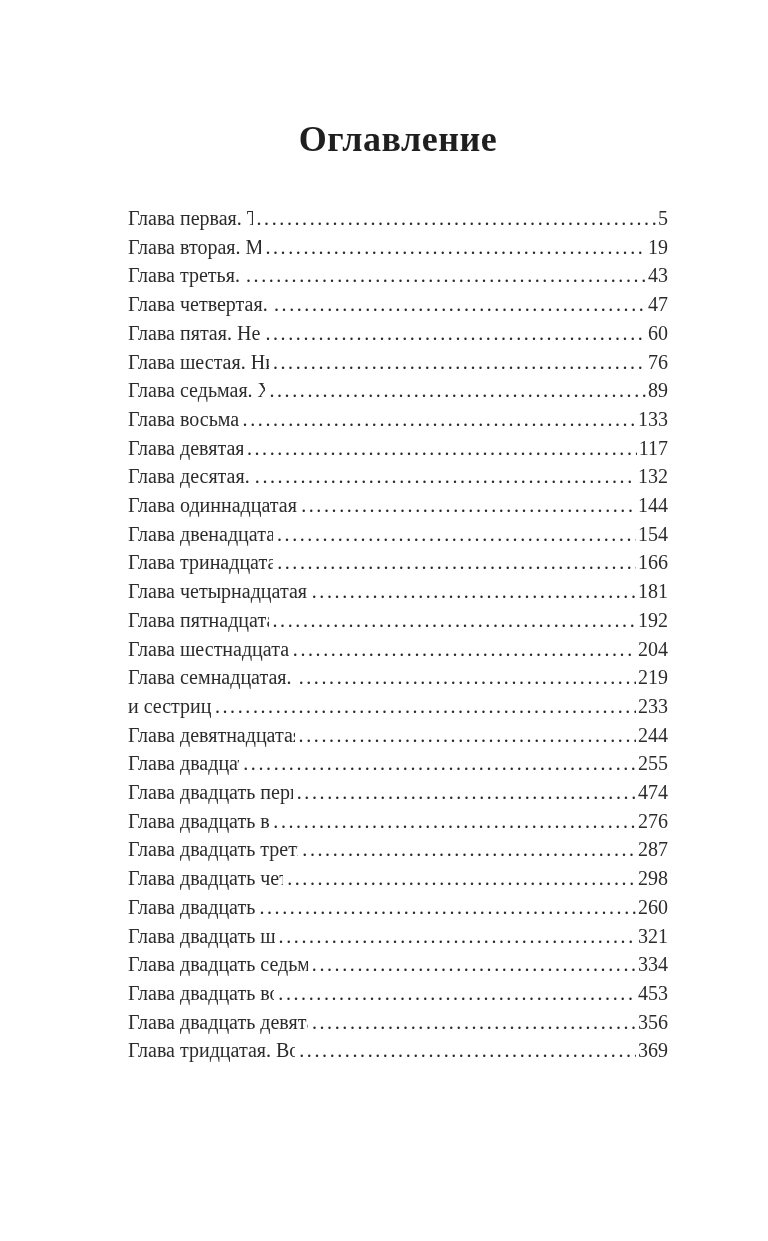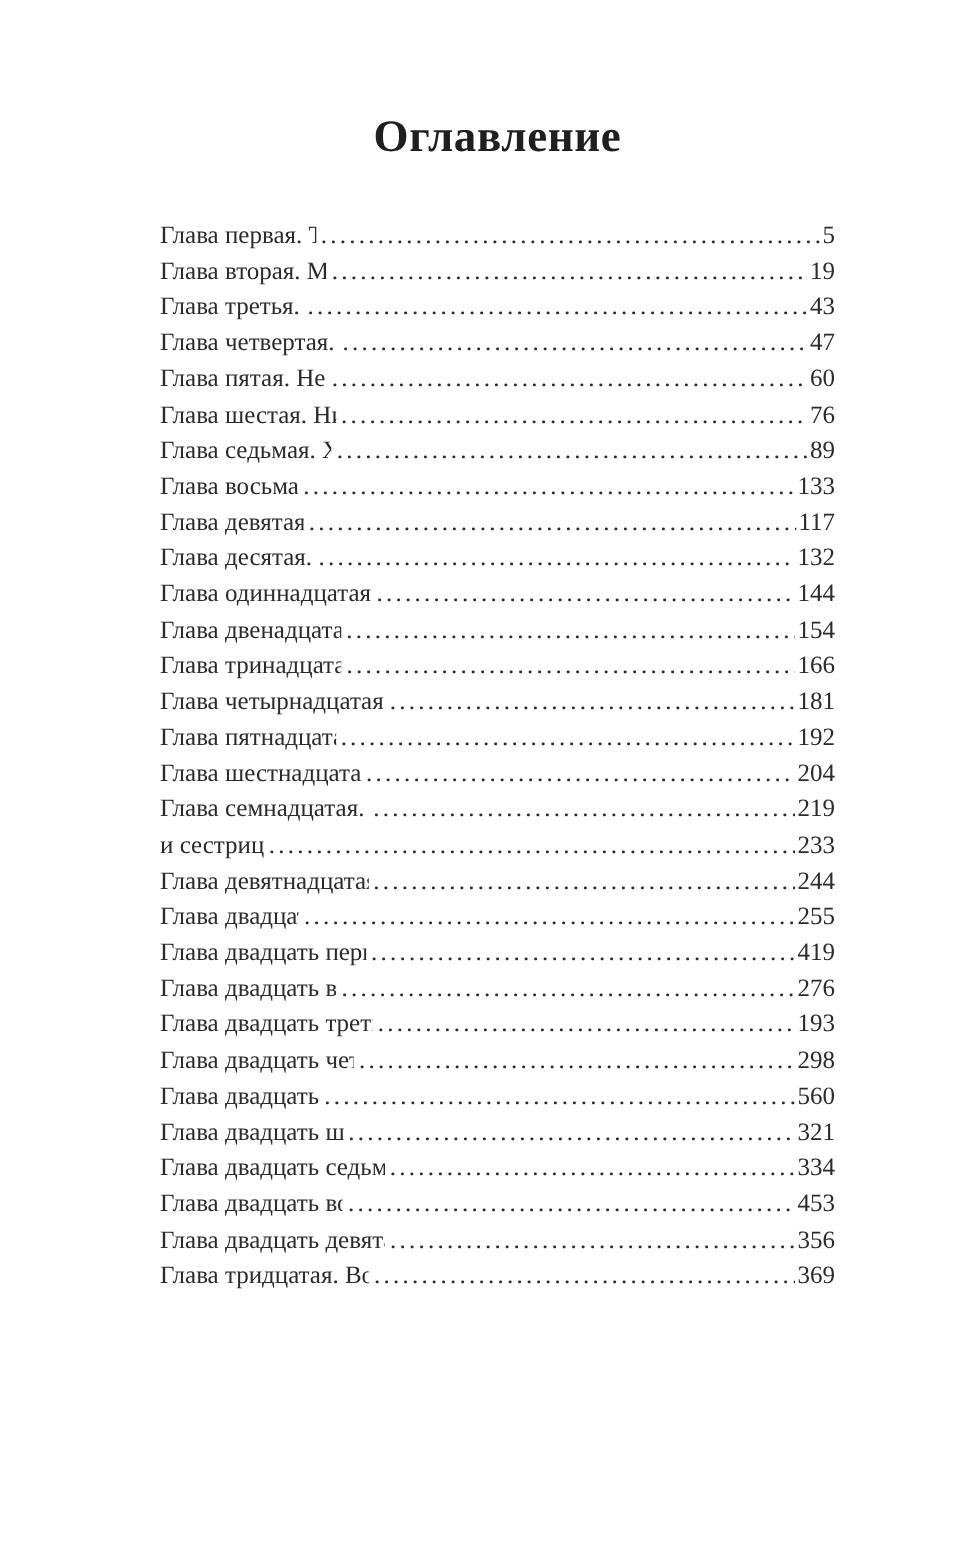--- a/index.html
+++ b/index.html
@@ -11,21 +11,21 @@
     width: 768px;
     height: 1241px;
     overflow: hidden;
     font-family: "Liberation Serif", "DejaVu Serif", serif;
     color: #2b2b2b;
   }
   .page {
     box-sizing: border-box;
     width: 768px;
     height: 914px;
-    padding: 88px 100px 0 128px;
+    padding: 118px 100px 0 128px;
     background: #ffffff;
   }
   .page-title {
     margin: 0 0 44px 0;
     font-size: 36px;
     line-height: 42px;
     font-weight: 700;
     text-align: center;
     letter-spacing: 0.5px;
     color: #1f1f1f;
@@ -186,45 +186,45 @@
 
   <div class="toc-row">
     <span class="toc-label">Глава двадцатая. Лис и пес</span>
     <span class="toc-leader"></span>
     <span class="toc-page">255</span>
   </div>
 
   <div class="toc-row">
     <span class="toc-label">Глава двадцать первая. Дело для воительницы</span>
     <span class="toc-leader"></span>
-    <span class="toc-page">419</span>
+    <span class="toc-page">474</span>
   </div>
 
   <div class="toc-row">
     <span class="toc-label">Глава двадцать вторая. Звездная вода</span>
     <span class="toc-leader"></span>
     <span class="toc-page">276</span>
   </div>
 
   <div class="toc-row">
     <span class="toc-label">Глава двадцать третья. Обратная сторона заботы</span>
     <span class="toc-leader"></span>
-    <span class="toc-page">193</span>
+    <span class="toc-page">287</span>
   </div>
 
   <div class="toc-row">
     <span class="toc-label">Глава двадцать четвертая. Сонное царство</span>
     <span class="toc-leader"></span>
     <span class="toc-page">298</span>
   </div>
 
   <div class="toc-row">
     <span class="toc-label">Глава двадцать пятая. Герой дня</span>
     <span class="toc-leader"></span>
-    <span class="toc-page">560</span>
+    <span class="toc-page">260</span>
   </div>
 
   <div class="toc-row">
     <span class="toc-label">Глава двадцать шестая. Битвы не будет</span>
     <span class="toc-leader"></span>
     <span class="toc-page">321</span>
   </div>
 
   <div class="toc-row">
     <span class="toc-label">Глава двадцать седьмая. Три вопроса для Кощеевича</span>

